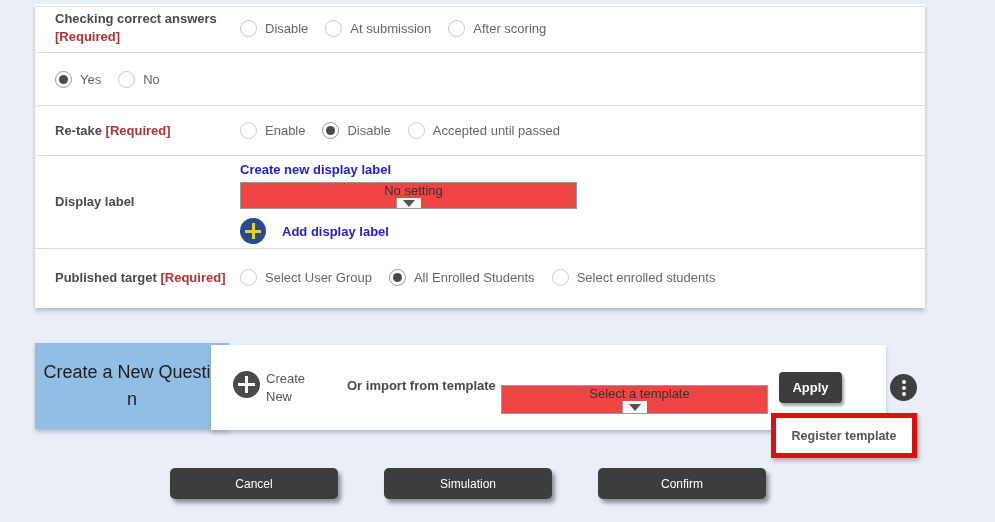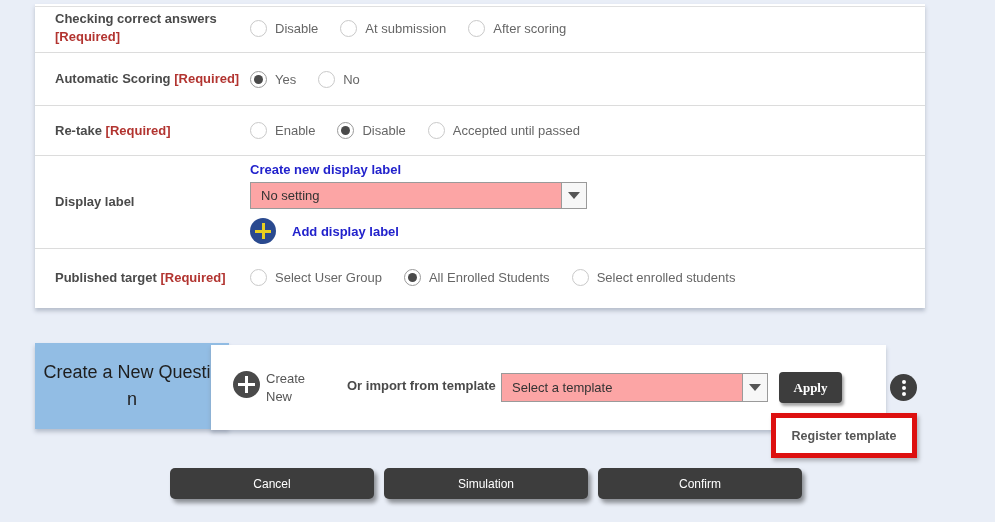--- a/index.html
+++ b/index.html
@@ -35,23 +35,22 @@
     flex: 0 0 185px;
     font-size: 13px;
     font-weight: bold;
     color: #4a4a4a;
     line-height: 1.35;
   }
   .required { color: #b23430; font-weight: bold; }
   .row-content {
     display: flex;
     align-items: flex-start;
-    gap: 22px;
+    gap: 17px;
     flex-wrap: nowrap;
-    margin-left: 10px;
   }
   .h-48 { height: 49px; }
   .h-53 { height: 53px; }
   .h-50 { height: 50px; }
   .h-93 { height: 93px; }
   .h-56 { height: 57px; }
 
   
   .radio-opt { display: inline-flex; align-items: center; gap: 8px; cursor: default; }
   .radio {
@@ -75,26 +74,27 @@
 
   
   .dl-content { display: block; }
   .blue-link {
     font-size: 13px; font-weight: bold; color: #2222cc;
     text-decoration: none; display: inline-block; cursor: pointer;
   }
   .select {
     margin-top: 4px;
     width: 337px; height: 27px;
-    background: #fca5a5;
+    background: #ef4444;
     border: 1px solid #9a9a9a;
     display: flex; align-items: center;
     font-size: 13px; color: #333;
     position: relative;
     cursor: pointer;
+    flex-direction: column;
   }
   .select .sel-text { padding-left: 10px; flex: 1; }
   .select .sel-arrow {
     width: 25px; height: 100%;
     border-left: 1px solid #9a9a9a;
     background: #f7f7f7;
     display: flex; align-items: center; justify-content: center;
   }
   .tri-down {
     width: 0; height: 0;
@@ -151,29 +151,29 @@
     cursor: pointer;
   }
   .import-label {
     position: absolute; left: 136px; top: 33px;
     font-size: 13px; font-weight: bold; color: #4a4a4a;
     white-space: nowrap;
   }
   .template-select {
     position: absolute; left: 290px; top: 28px;
     width: 267px; height: 29px;
-    margin-top: 0;
+    margin-top: 12px;
   }
   .apply-btn {
     position: absolute; left: 568px; top: 27px;
     width: 63px; height: 31px;
     background: #3d3d3d;
     border: none; border-radius: 4px;
     color: #fff; font-size: 13px; font-weight: bold;
-    font-family: Liberation Serif, serif;
+    font-family: Liberation Sans, sans-serif;
     box-shadow: 2px 3px 3px rgba(0,0,0,0.35);
     cursor: pointer;
   }
   .kebab {
     position: absolute; left: 679px; top: 29px;
     width: 27px; height: 27px; border-radius: 50%;
     background: #3f3f3f;
     display: flex; flex-direction: column;
     align-items: center; justify-content: center; gap: 2px;
     cursor: pointer;
@@ -195,21 +195,21 @@
     cursor: pointer;
   }
   .menu-popup span {
     font-size: 12.5px; font-weight: bold; color: #555;
     white-space: nowrap;
   }
 
   
   .footer-btn {
     position: absolute; top: 468px;
-    width: 204px; height: 31px;
+    width: 168px; height: 31px;
     background: #3d3d3d;
     border: none; border-radius: 5px;
     color: #fff; font-size: 12px;
     font-family: "Liberation Sans", sans-serif;
     box-shadow: 3px 4px 4px rgba(0,0,0,0.4);
     cursor: pointer;
   }
   .btn-cancel { left: 170px; }
   .btn-simulation { left: 384px; }
   .btn-confirm { left: 598px; }
@@ -232,21 +232,20 @@
           <span class="opt-label">At submission</span>
         </span>
       <span class="radio-opt">
           <span class="radio"></span>
           <span class="opt-label">After scoring</span>
         </span>
     </div>
   </div>
 
   <div class="form-row h-53">
-    <div class="row-label"><span>Automatic Scoring </span><span class="required">[Required]</span></div>
     <div class="row-content">
       <span class="radio-opt">
           <span class="radio selected"></span>
           <span class="opt-label">Yes</span>
         </span>
       <span class="radio-opt">
           <span class="radio"></span>
           <span class="opt-label">No</span>
         </span>
     </div>

